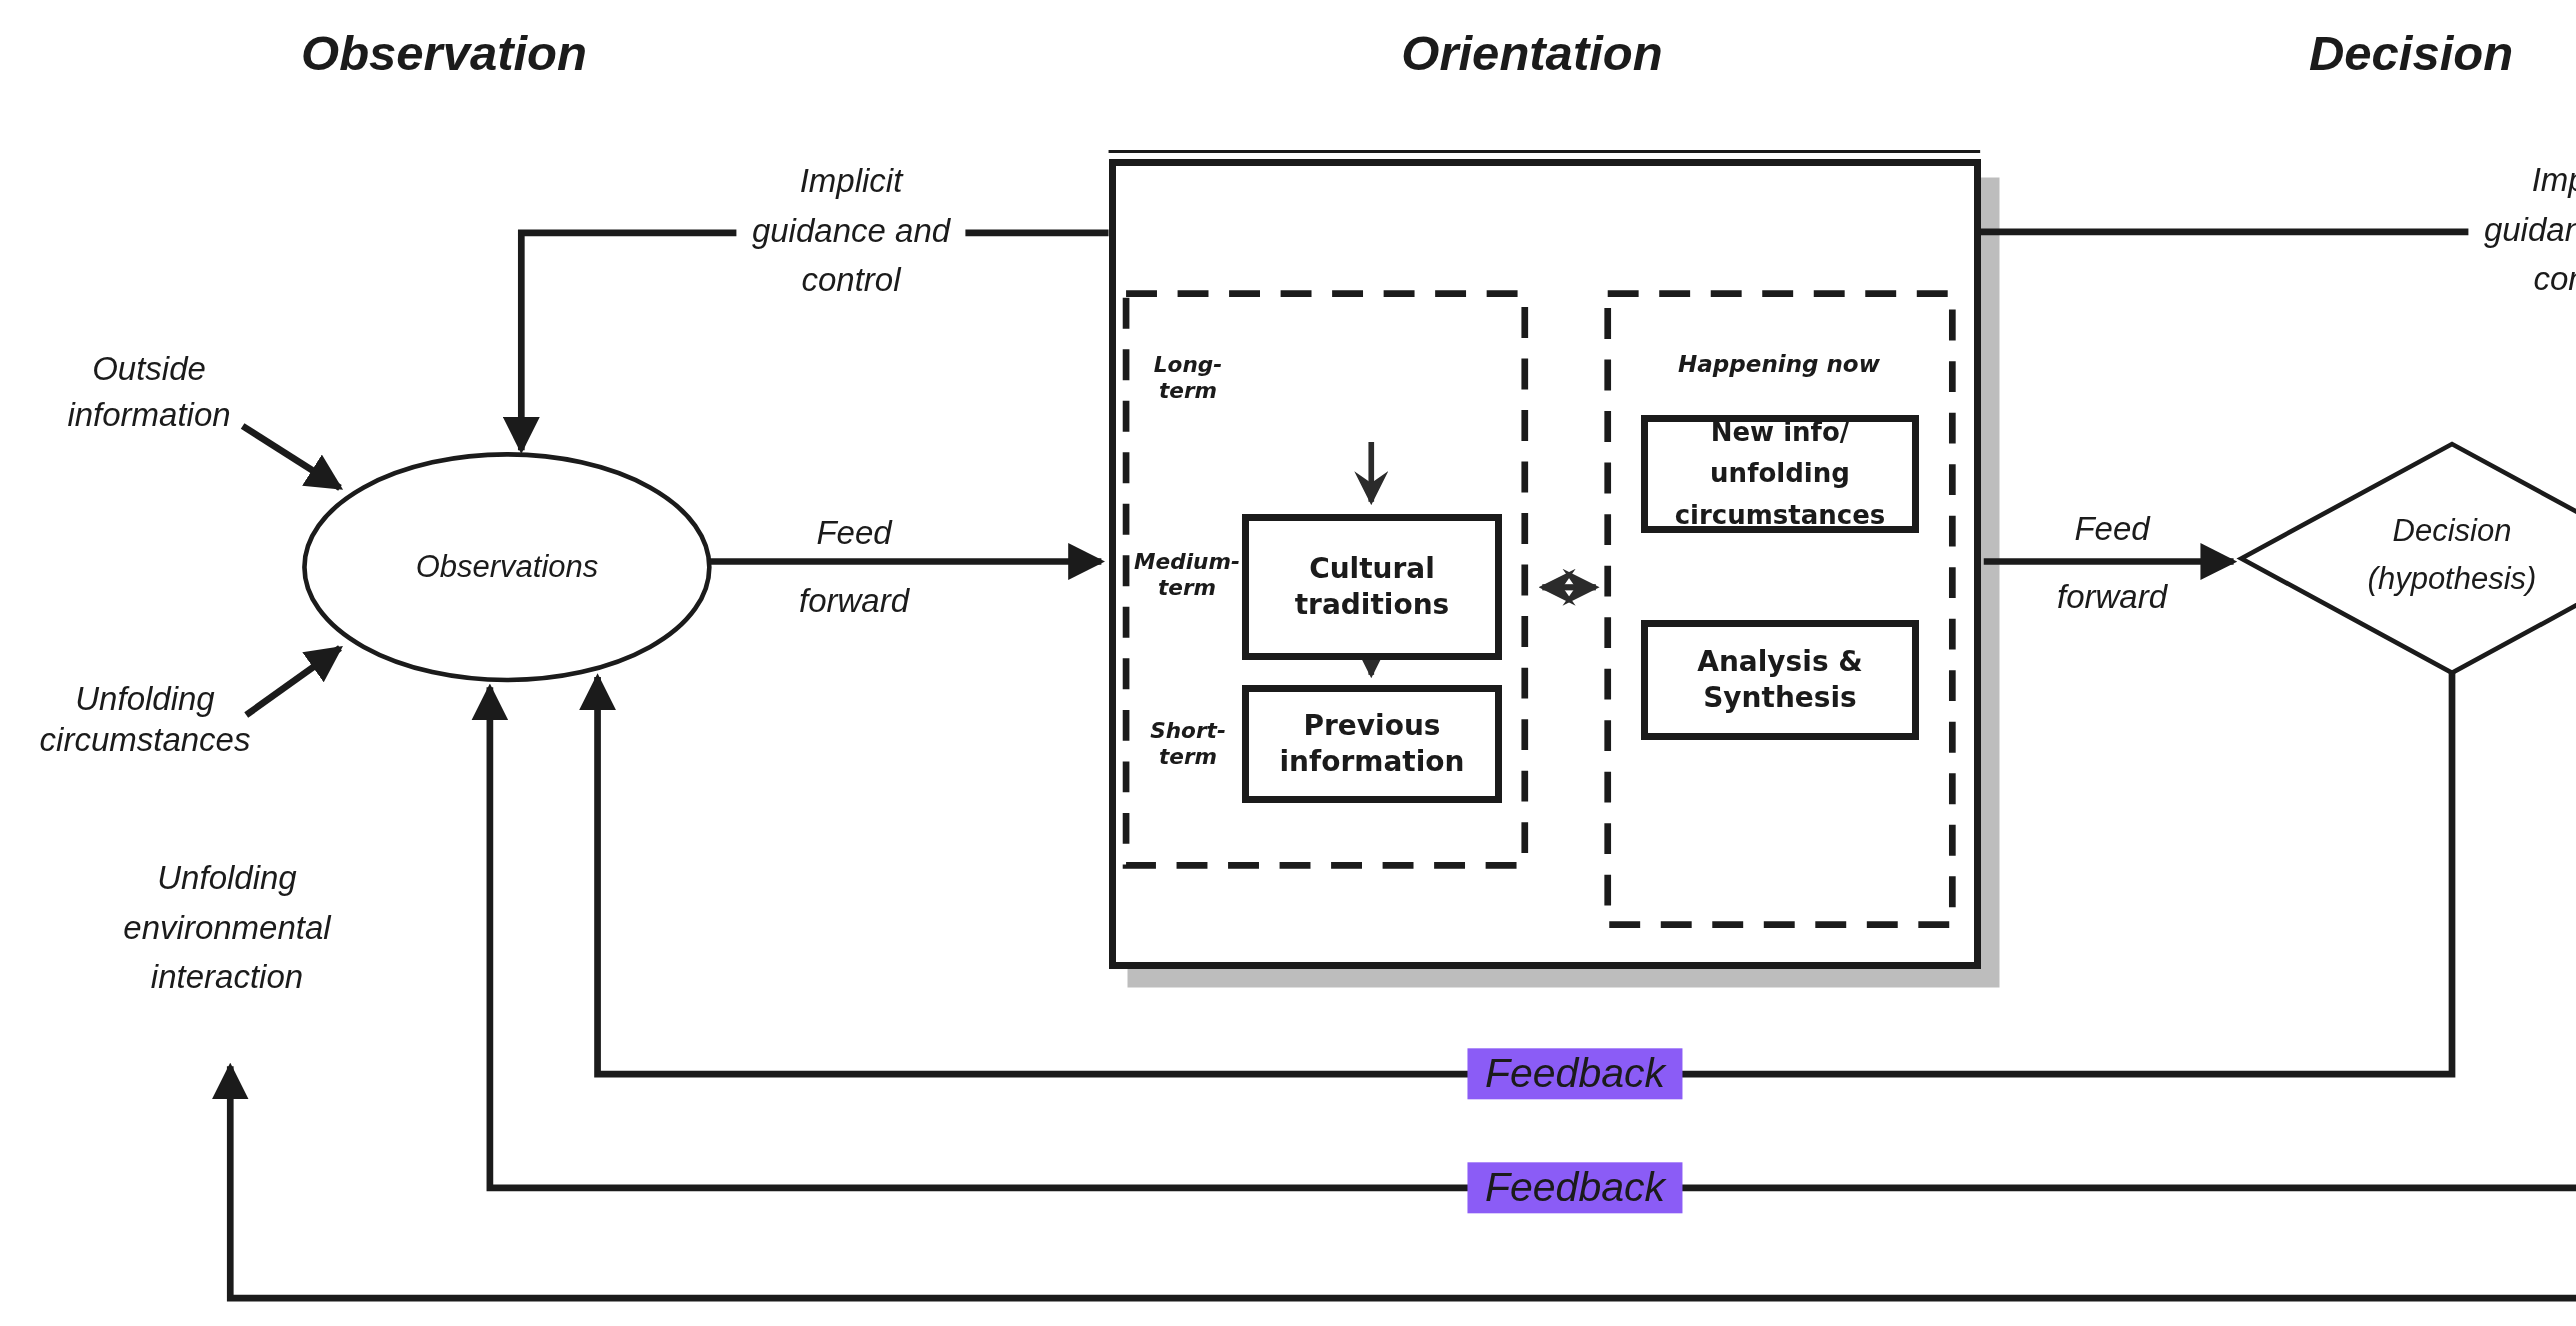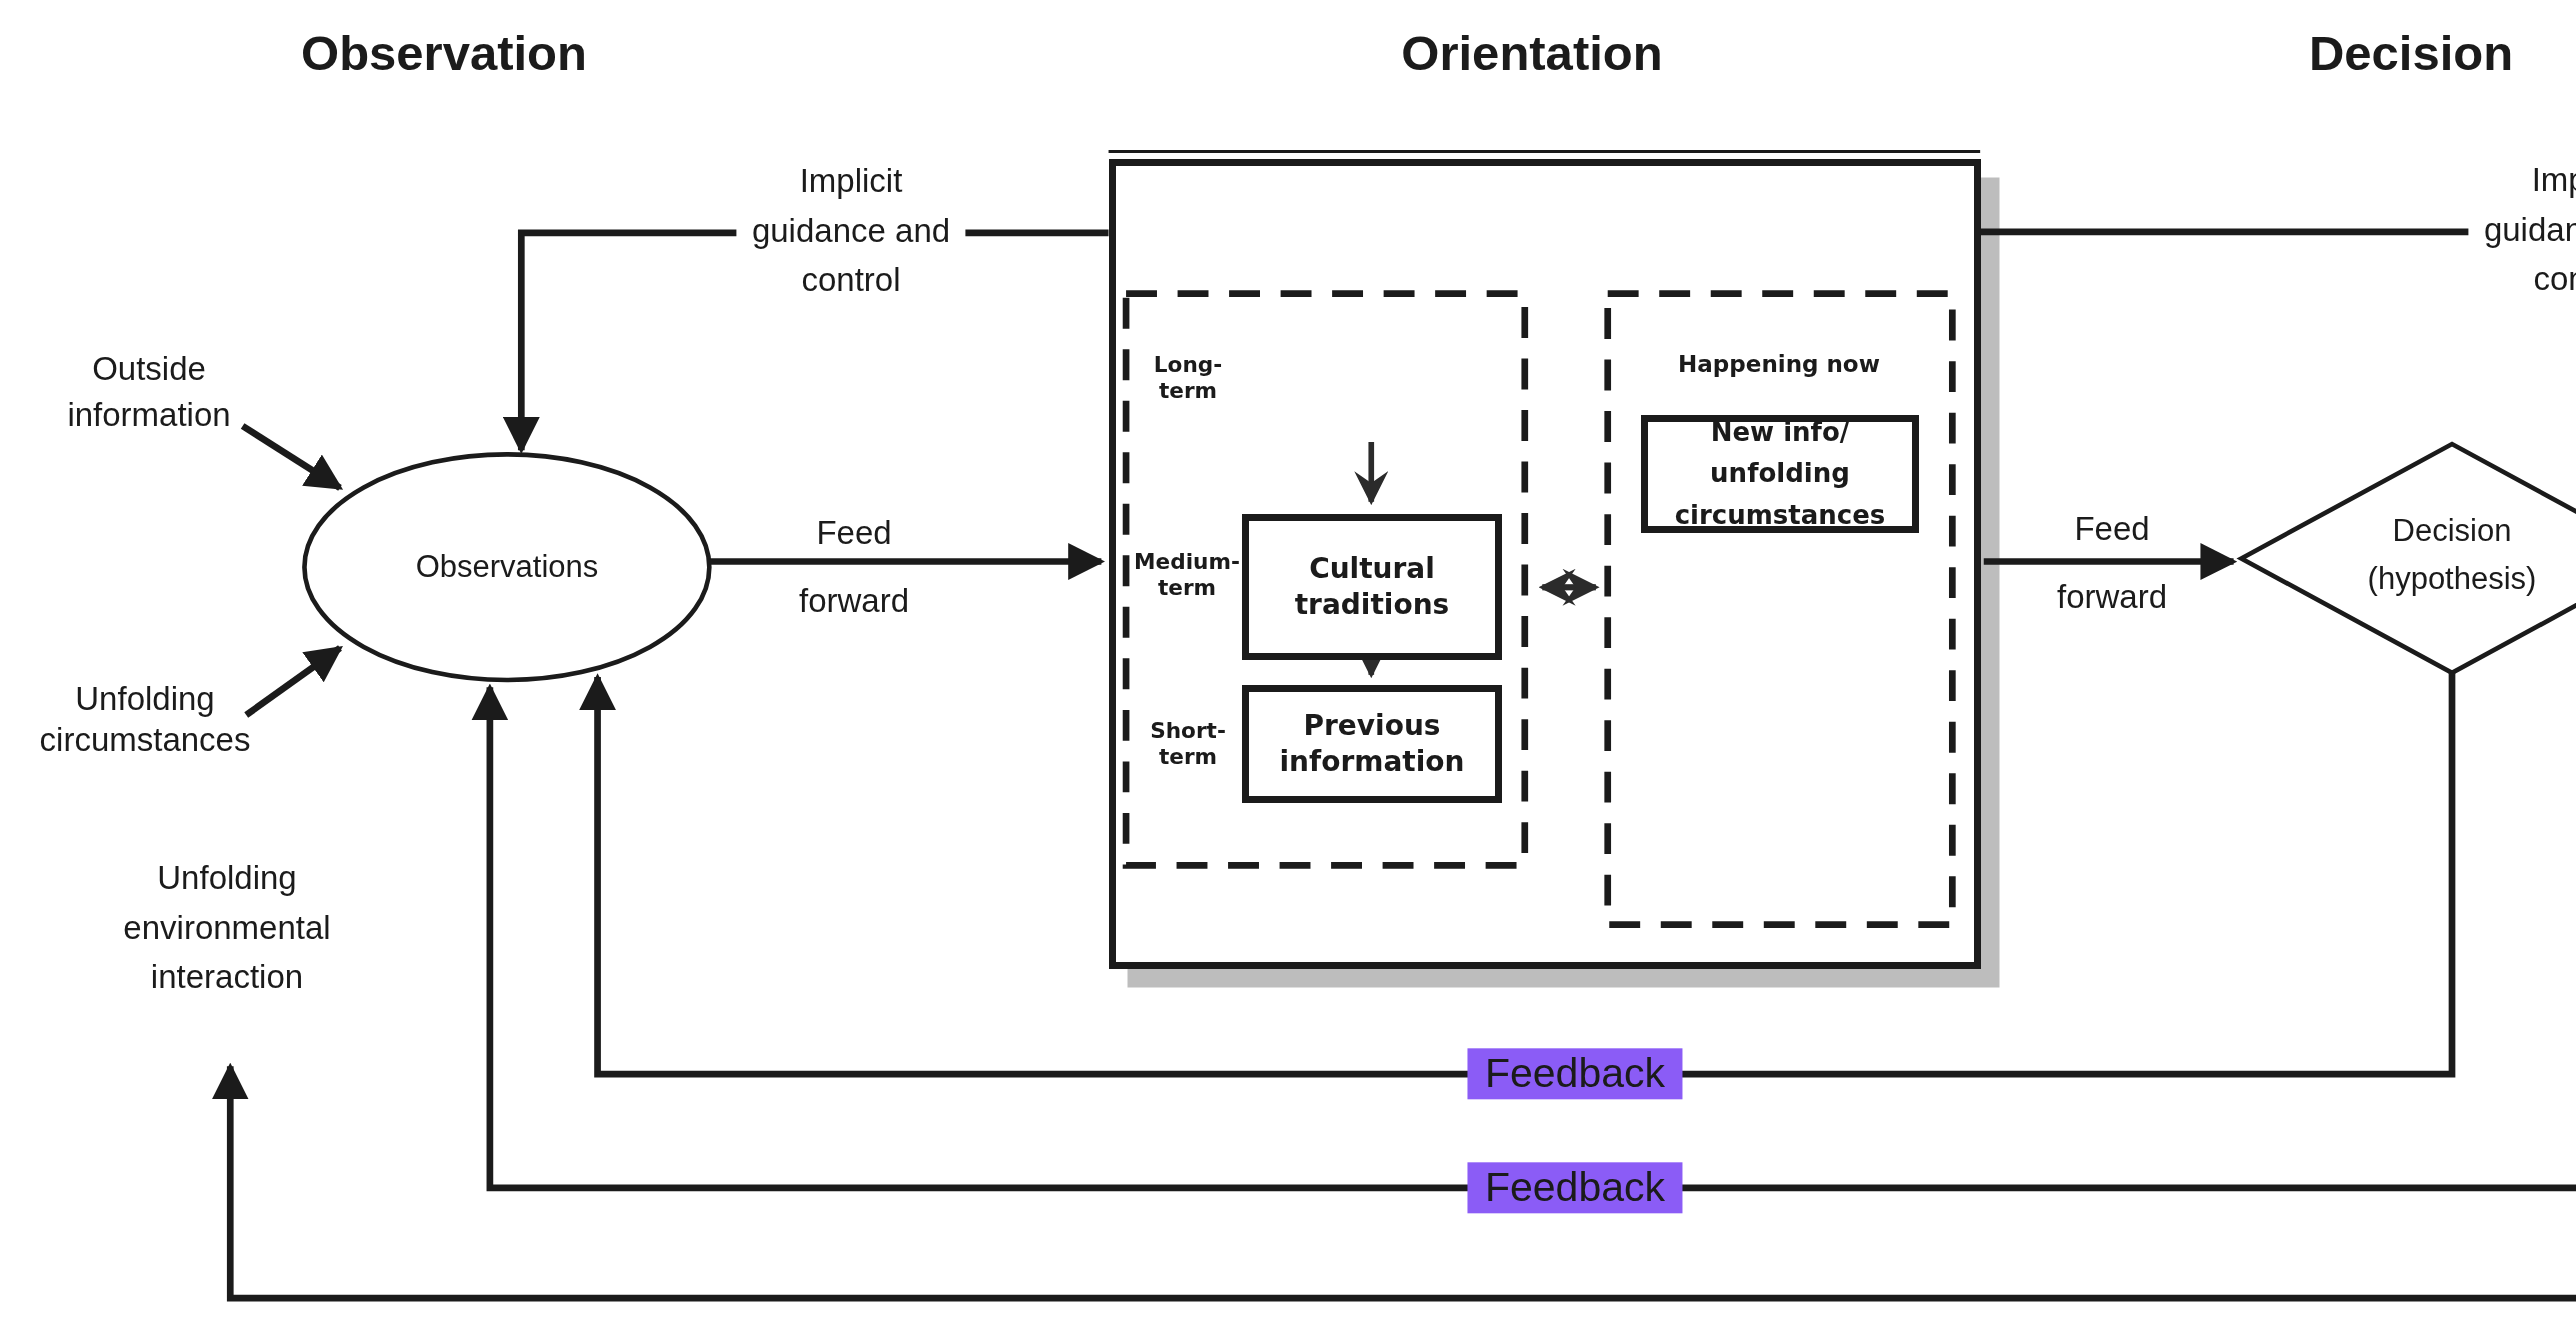--- a/index.html
+++ b/index.html
@@ -1,19 +1,19 @@
 <!DOCTYPE html>
 <html style="font-size:8.2px"><head>
 <meta charset="utf-8">
 <style>
   html,body{margin:0;padding:0;background:#fff;}
   #canvas{position:relative;width:3201px;height:1326px;background:#fff;overflow:hidden;
           font-family:"Liberation Sans",sans-serif;color:#1b1b1b;}
   .abs{position:absolute;}
-  .center{transform:translate(-50%,-50%);text-align:center;}
+  .center{transform:translate(-50%,-50%);text-align:center;font-style:italic;}
   .multiline{white-space:pre-line;}
   .header{font-size:49px;font-weight:bold;line-height:1;}
   .node-label{font-size:31px;line-height:1.55;}
   .edge-label{font-size:33px;line-height:1.5;}
   .edge-label.onwhite{background:#fff;padding:2.1px 15.5px;}
   .feedfwd{font-size:33px;line-height:2.05;}
   .fb-label{font-size:41px;line-height:1;background:#8b5cf6;padding:5.2px 17.5px;}
   .solid-box{box-sizing:border-box;background:#fff;border:7.2px solid #1b1b1b;
              display:flex;align-items:center;justify-content:center;}
   .box-label{font-family:"DejaVu Sans",sans-serif;font-weight:bold;font-size:28px;line-height:1.3;}
@@ -84,20 +84,24 @@
   </div>
   <div class="abs solid-box" style="left:1242px;top:685px;width:260px;height:118px;">
     <div class="box-label multiline" style="text-align:center;">Previous
 information</div>
   </div>
   <div class="abs solid-box" style="left:1641px;top:415px;width:278px;height:118px;">
     <div class="box-label small multiline" style="text-align:center;">New info/
 unfolding
 circumstances</div>
   </div>
+  <div class="abs solid-box" style="left:1641px;top:620px;width:278px;height:120px;">
+    <div class="box-label multiline" style="text-align:center;">Analysis &amp;
+Synthesis</div>
+  </div>
 
   <div class="abs center side-label multiline" style="left:1188px;top:378px;">Long-
 term</div>
   <div class="abs center side-label multiline" style="left:1187px;top:575px;">Medium-
 term</div>
   <div class="abs center side-label multiline" style="left:1188px;top:744px;">Short-
 term</div>
   <div class="abs center now-label" style="left:1779px;top:365px;">Happening now</div>
 
   <div class="abs center edge-label onwhite multiline" style="left:851px;top:230px;">Implicit

